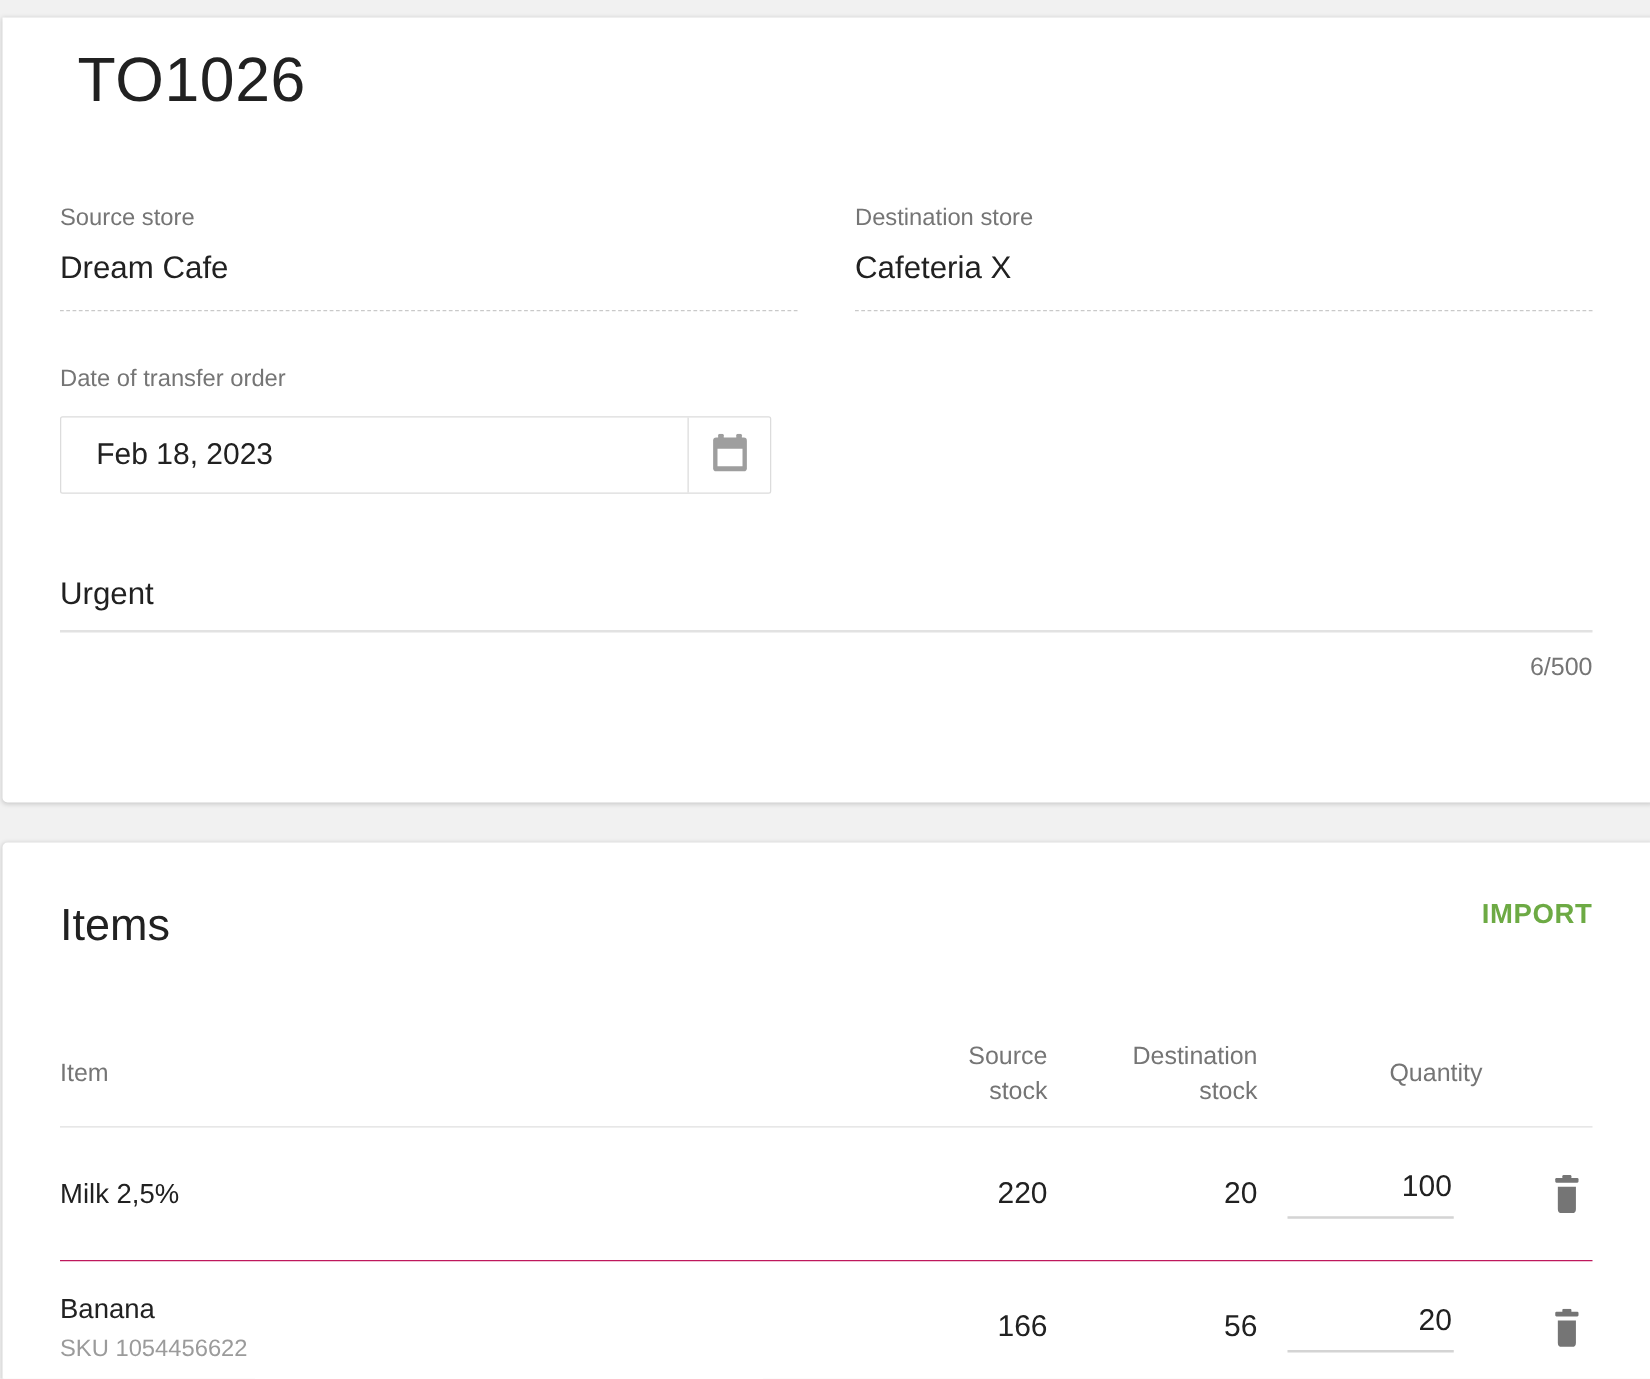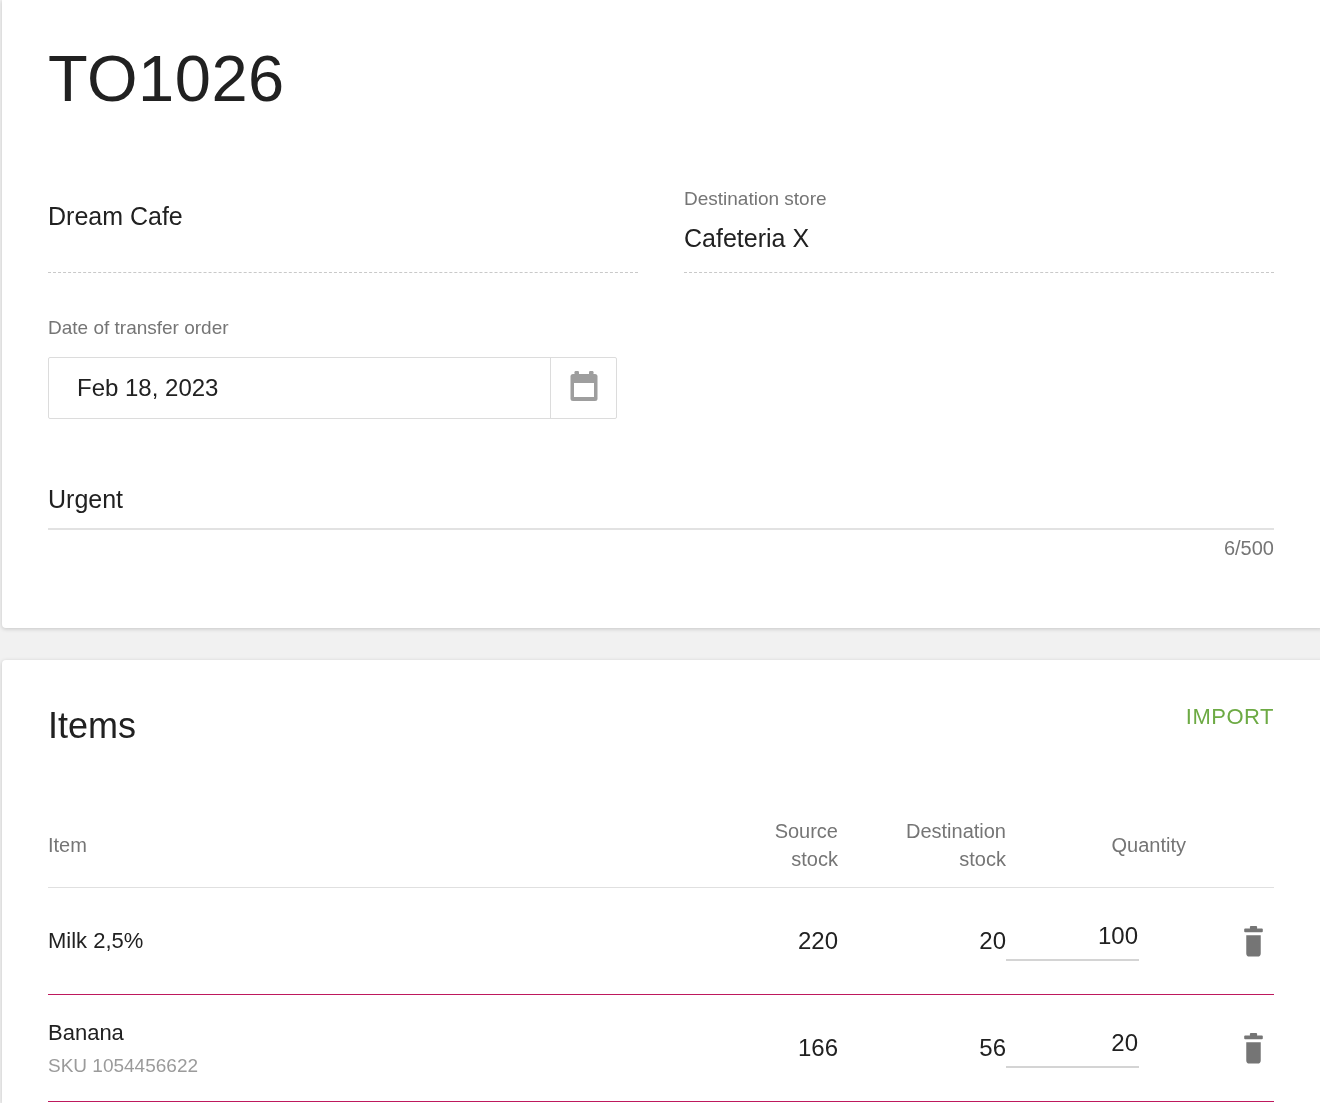--- a/index.html
+++ b/index.html
@@ -24,22 +24,22 @@
   }
   .card-gap { height: 32px; }
   .card-items {
     height: 443px;
     padding: 0 50px 0 46px;
     border-radius: 4px 4px 0 0;
   }
 
   
   .page-title {
-    margin: 0; padding-top: 40px;
-    font-size: 65px; font-weight: 400; line-height: 1.2;
+    margin: 14px; padding-top: 20px;
+    font-size: 50px; font-weight: 400; line-height: 1.2;
     color: #212121; letter-spacing: 0.5px;
   }
   .stores-row { display: flex; gap: 46px; margin-top: 70px; }
   .store-field {
     flex: 1;
     border-bottom: 1px dashed #c9c9c9;
     padding-bottom: 19px;
     cursor: pointer;
   }
   .field-label { font-size: 19px; line-height: 22px; color: #757575; }
@@ -68,33 +68,33 @@
   }
 
   .notes-section { margin-top: 65px; }
   .notes-value {
     font-size: 25px; line-height: 31px;
     padding-bottom: 13px;
     border-bottom: 2px solid #e2e2e2;
     cursor: text;
   }
   .notes-counter {
-    margin-top: 7px; padding-right: 0;
+    margin-top: 17px; padding-right: 0;
     text-align: right; font-size: 20px; color: #757575;
   }
 
   
   .items-header {
     display: flex; justify-content: space-between; align-items: flex-start;
     padding-top: 44px;
   }
   .items-title { margin: 0; font-size: 36px; font-weight: 400; line-height: 44px; color: #212121; }
   .import-btn {
     border: none; background: none; padding: 0;
-    font-family: inherit; font-size: 22px; font-weight: 400;
+    font-family: inherit; font-size: 22px; font-weight: 700;
     letter-spacing: 0.5px; color: #6DAA44; cursor: pointer;
   }
 
   .grid-cols {
     display: grid;
     grid-template-columns: 1fr 150px 168px 180px 88px;
     align-items: center;
   }
   .table-head {
     margin-top: 54px; height: 86px;
@@ -102,40 +102,41 @@
   }
   .th { font-size: 20px; line-height: 28px; color: #757575; }
   .th-num { display: flex; justify-content: flex-end; text-align: right; }
   .th-wrap-source { max-width: 84px; }
   .th-wrap-dest { max-width: 116px; }
 
   .item-row { height: 107px; border-bottom: 1px solid #be185d; }
   .item-name { font-size: 22px; line-height: 26px; color: #212121; }
   .item-sku { font-size: 19px; line-height: 22px; color: #9b9b9b; margin-top: 9px; }
   .cell-num { text-align: right; font-size: 24px; color: #212121; }
-  .qty-cell { display: flex; justify-content: flex-start; }
+  .qty-cell { display: flex; justify-content: center; }
   .qty-input {
     width: 133px;
     border: none; border-bottom: 2px solid #d4d4d4;
     outline: none; background: transparent;
     text-align: right;
     font-family: inherit; font-size: 24px; color: #212121;
     padding: 0 1px 9px 0;
   }
   .trash-cell { display: flex; justify-content: flex-end; padding-right: 8px; }
   .trash-btn { border: none; background: none; padding: 0; cursor: pointer; line-height: 0; }
 </style>
 </head>
 <body>
 
 <section class="card card-top">
   <h1 class="page-title">TO1026</h1>
 
   <div class="stores-row">
     <div class="store-field">
+      <div class="field-label">Source store</div>
       <div class="field-value">Dream Cafe</div>
     </div>
     <div class="store-field">
       <div class="field-label">Destination store</div>
       <div class="field-value">Cafeteria X</div>
     </div>
   </div>
 
   <div class="date-section">
     <div class="field-label">Date of transfer order</div>

